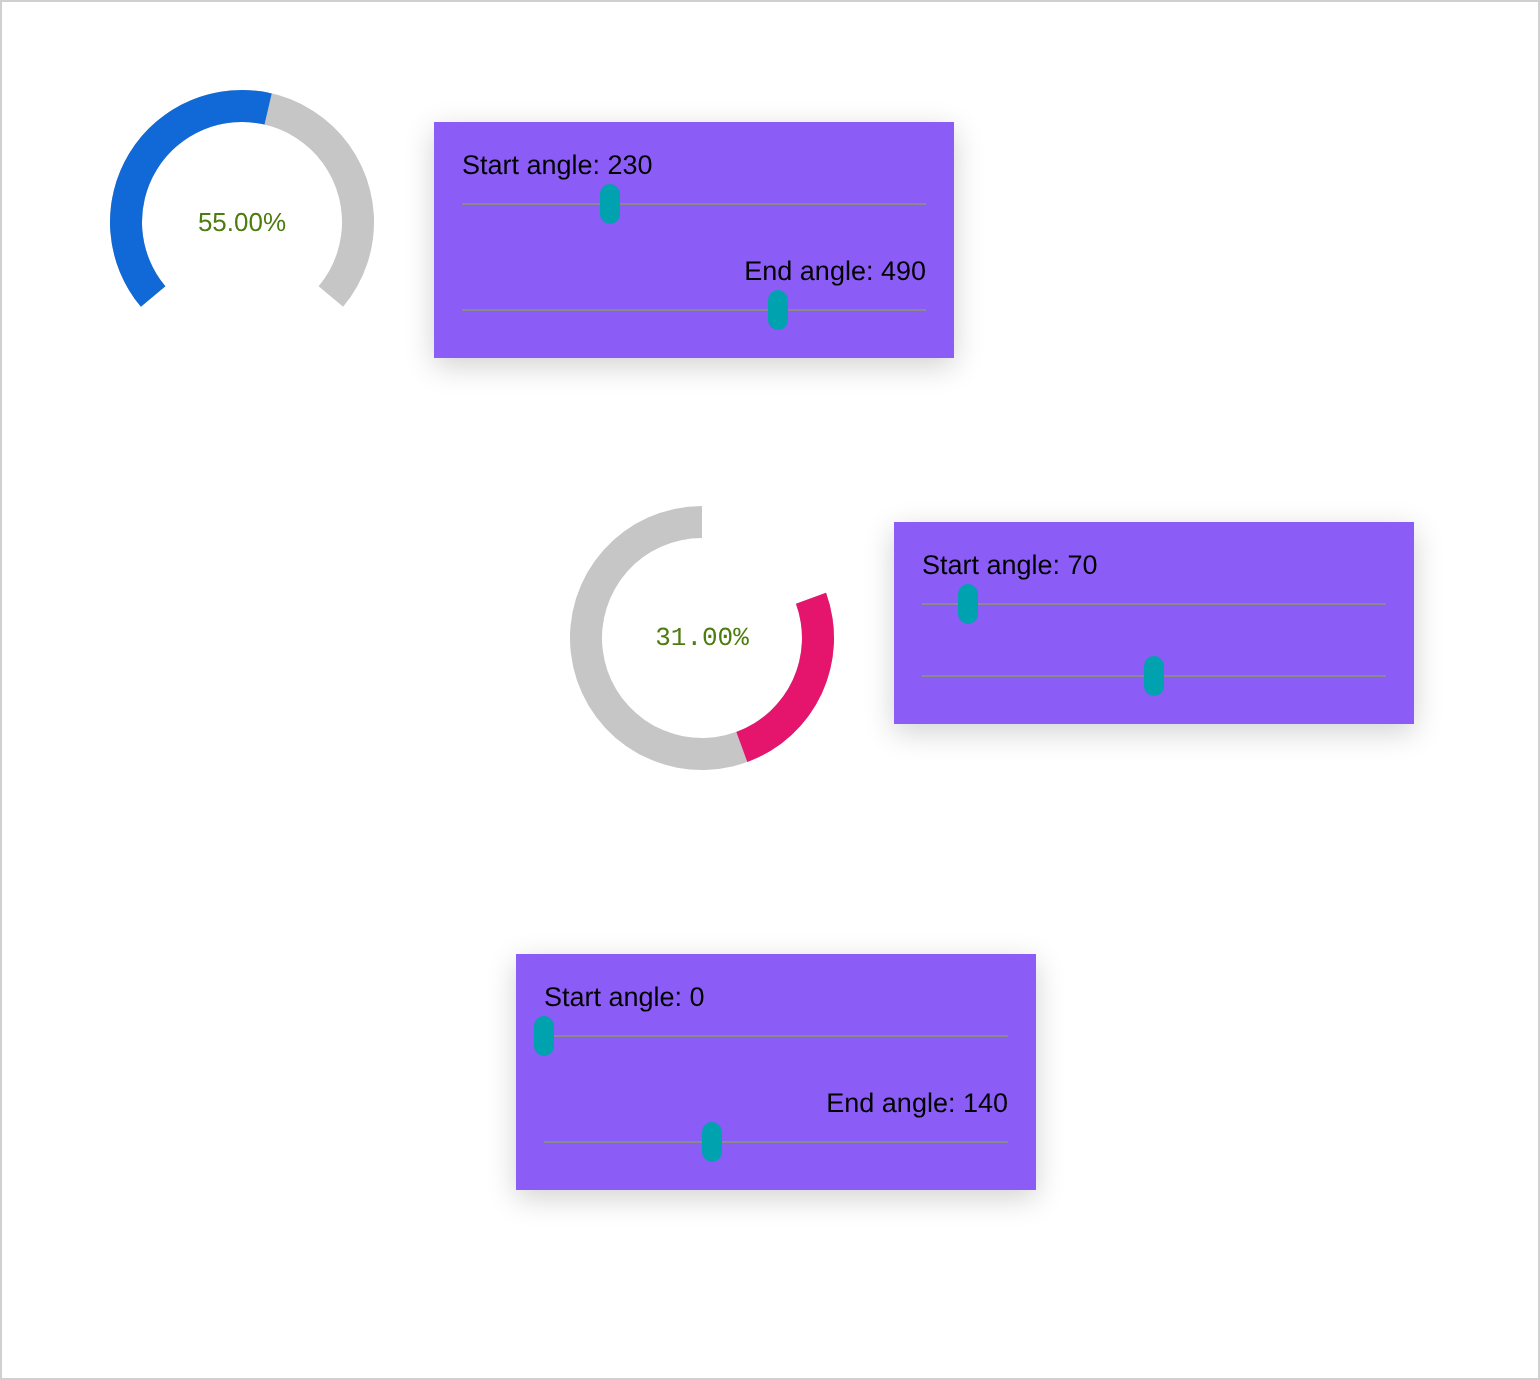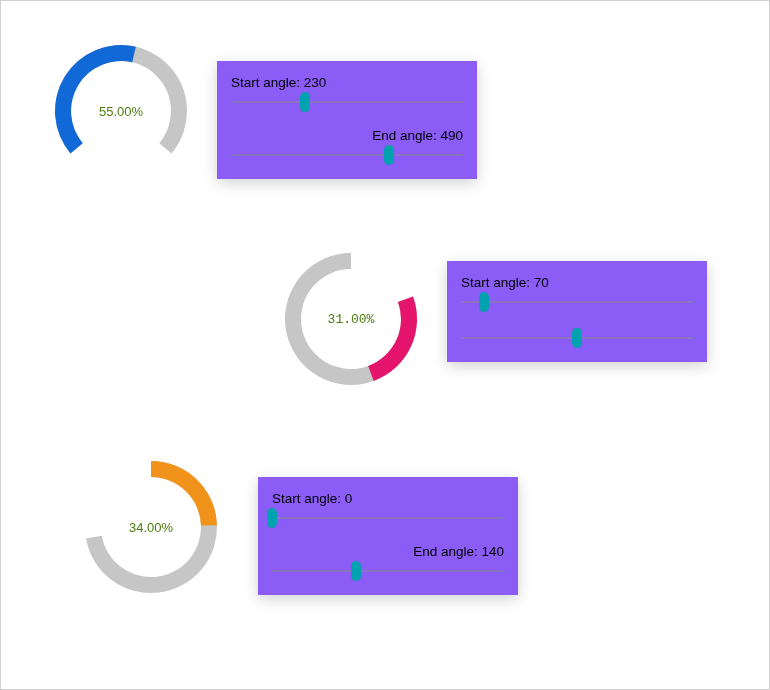--- a/index.html
+++ b/index.html
@@ -127,31 +127,20 @@
       </div>
     </div>
     <div class="ctrl-row">
       <div class="slider">
         <div class="slider-track"></div>
         <div class="slider-thumb" style="left: 50%;"></div>
       </div>
     </div>
   </div>
 
-  <div class="gauge-group" style="left:70px; top:446px;">
-    <div class="gauge-svg-wrap">
-      <svg width="160" height="160" viewBox="0 0 160 160">
-        <g id="gauge-3-g">
-            <path d="M 80 14 A 66 66 0 1 1 15.002688301194269 91.46077972601739 L 30.7596123493896 88.68240888334651 A 50 50 0 1 0 80 30 Z" fill="#c6c6c6"></path>
-            <path d="M 80 14 A 66 66 0 0 1 145.97426759266338 78.15717184424446 L 129.98050575201773 78.60391806382157 A 50 50 0 0 0 80 30 Z" fill="#f1931b"></path>
-          </g>
-      </svg>
-      <div class="gauge-label">34.00%</div>
-    </div>
-  </div>
   <div class="controls-card" style="left:257px; top:476px;">
     <div class="ctrl-row">
       <div class="ctrl-label">Start angle: 0</div>
       <div class="slider">
         <div class="slider-track"></div>
         <div class="slider-thumb" style="left: 0%;"></div>
       </div>
     </div>
     <div class="ctrl-row">
       <div class="ctrl-label">End angle: 140</div>

